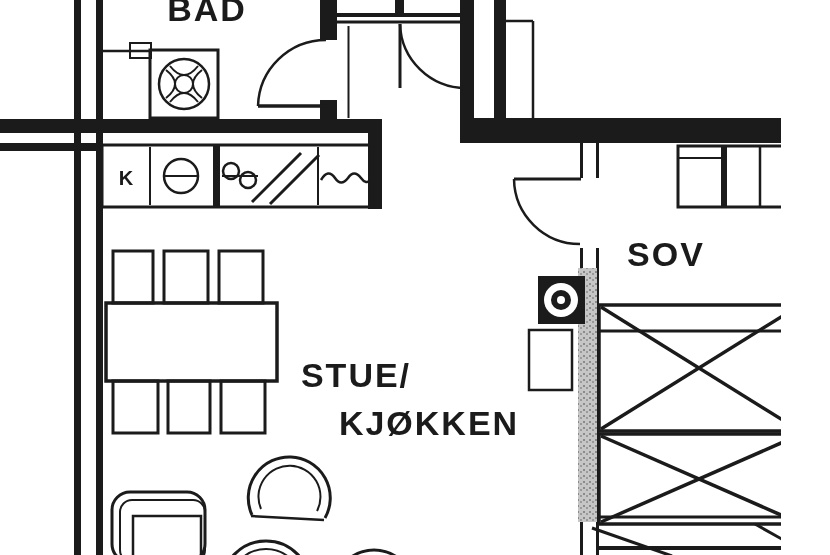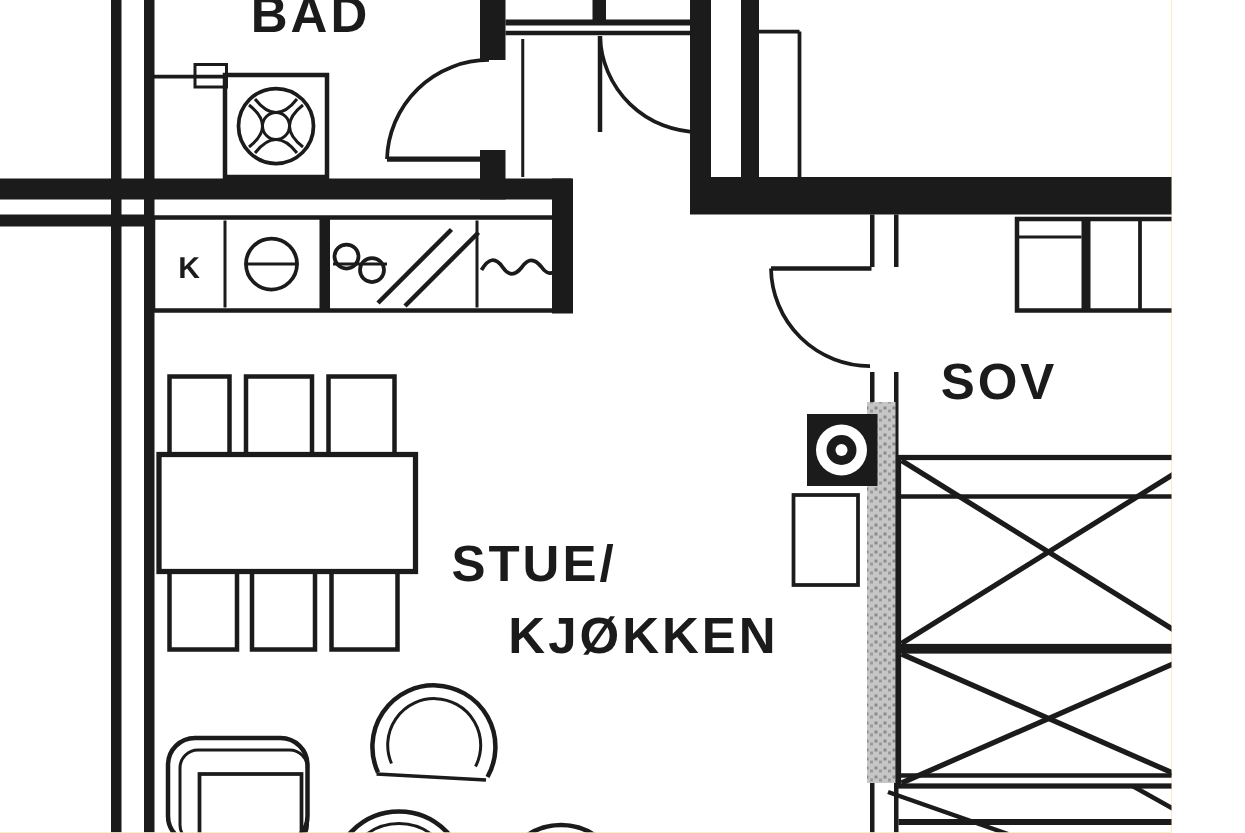--- a/index.html
+++ b/index.html
@@ -1,16 +1,16 @@
 <!DOCTYPE html>
 <html><head>
 <meta charset="utf-8">
 <style>
   html,body{margin:0;padding:0;background:#fff;}
-  .stage{position:relative;width:781px;height:555px;background:#eab308;overflow:hidden;
+  .stage{position:relative;width:781px;height:555px;background:#ef4444;overflow:hidden;
          font-family:"Liberation Sans", sans-serif;}
   svg{display:block;}
   text{font-family:"Liberation Sans", sans-serif;font-weight:700;fill:#1b1b1b;}
   .room-label{font-size:34px;letter-spacing:2px;}
   .small-label{font-size:20px;letter-spacing:0;}
 </style>
 </head>
 <body>
 
 <div class="stage">

